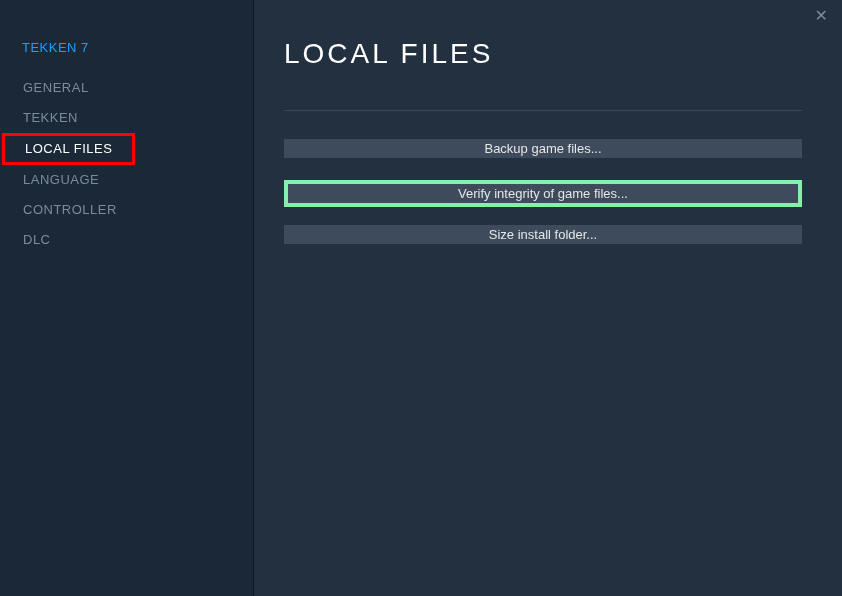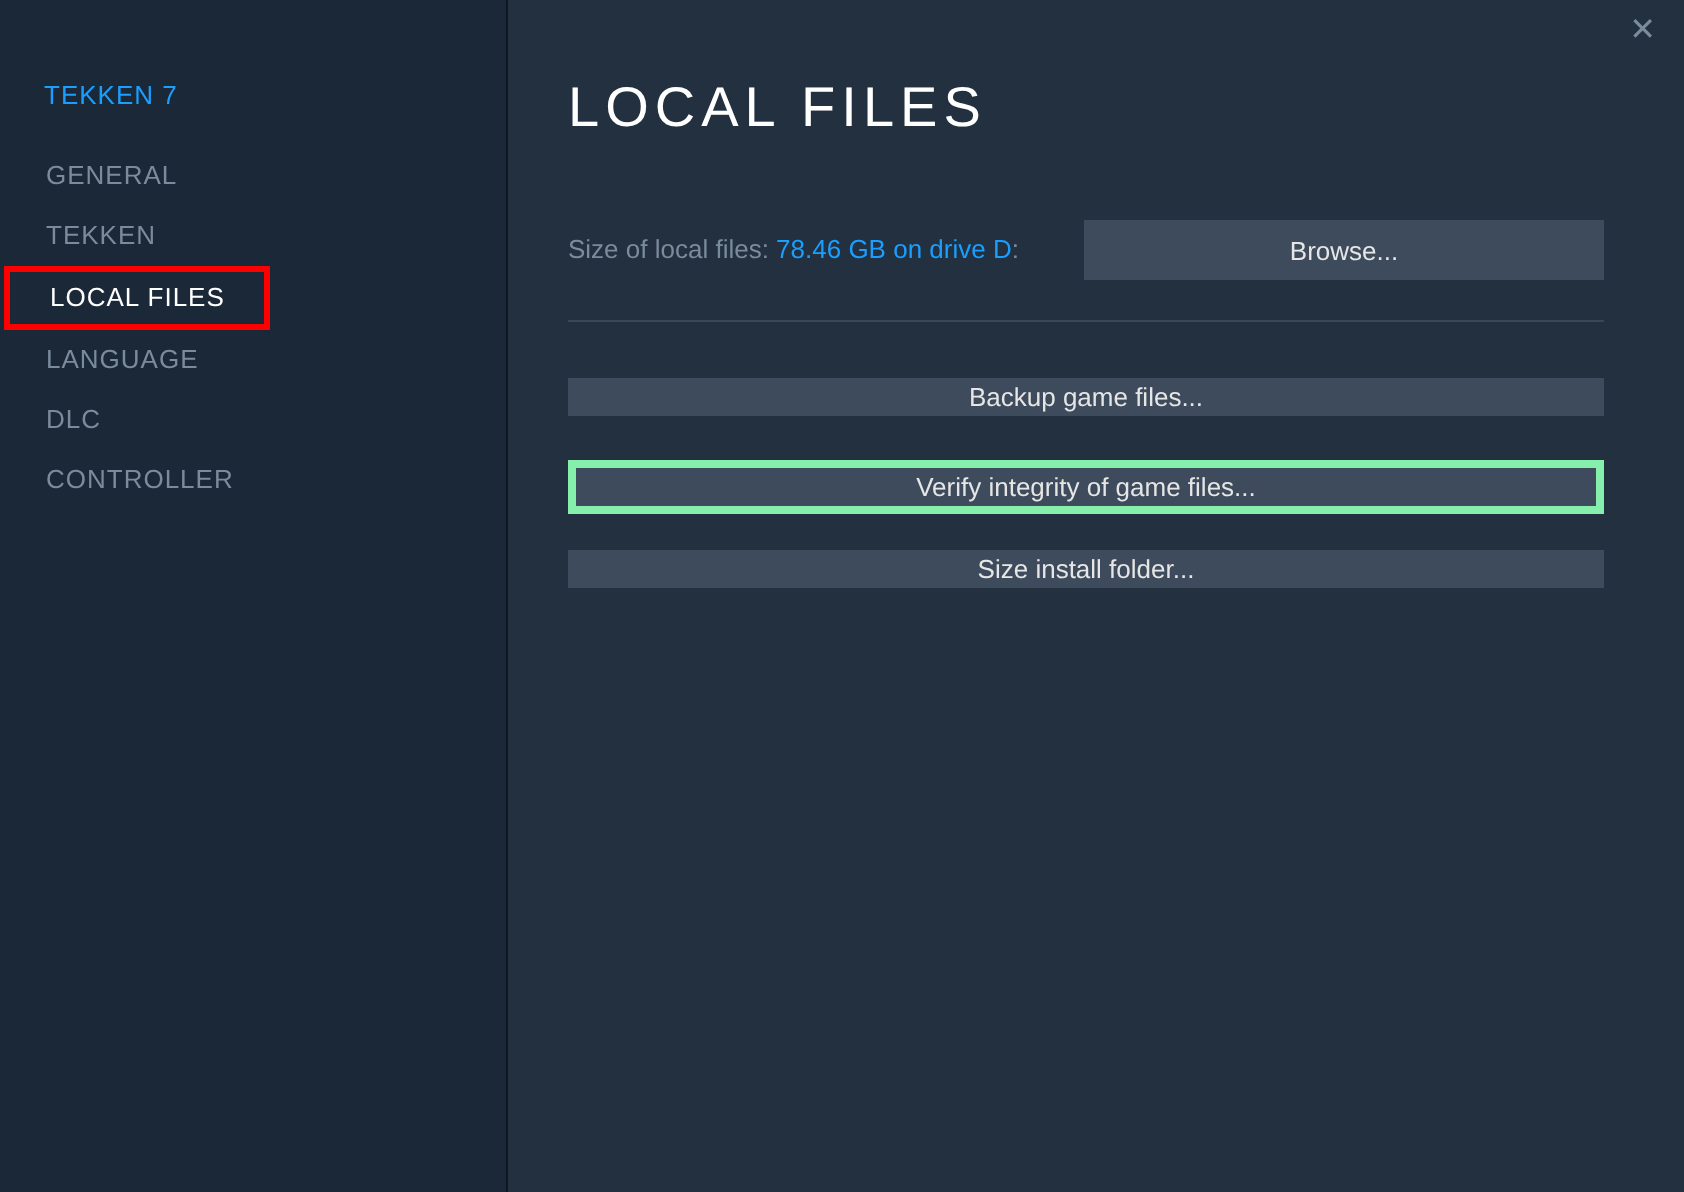--- a/index.html
+++ b/index.html
@@ -120,34 +120,28 @@
   </style>
 </head>
 <body>
 
 <div class="sidebar">
   <div class="game-title">TEKKEN 7</div>
   <span class="nav-item-wrap"><span class="nav-item">GENERAL</span></span>
   <span class="nav-item-wrap"><span class="nav-item">TEKKEN</span></span>
   <span class="nav-item-wrap"><span class="nav-item active highlight-red">LOCAL FILES</span></span>
   <span class="nav-item-wrap"><span class="nav-item">LANGUAGE</span></span>
+  <span class="nav-item-wrap"><span class="nav-item">CONTROLLER</span></span>
   <span class="nav-item-wrap"><span class="nav-item">DLC</span></span>
-  <span class="nav-item-wrap"><span class="nav-item">CONTROLLER</span></span>
 </div>
 
 <div class="main">
   <div class="close-icon">✕</div>
   <h1 class="page-title">LOCAL FILES</h1>
 
-  <div class="size-row">
-    <div>
-      <span class="size-text">Size of local files: </span><span class="size-text size-value">78.46 GB on drive D</span><span class="size-text">:</span>
-    </div>
-    <button class="browse-btn">Browse...</button>
-  </div>
 
   <div class="divider"></div>
 
   <button class="full-btn">Backup game files...</button>
 
   <div class="full-btn-highlight">
     <button class="full-btn">Verify integrity of game files...</button>
   </div>
 
   <button class="full-btn">Size install folder...</button>

